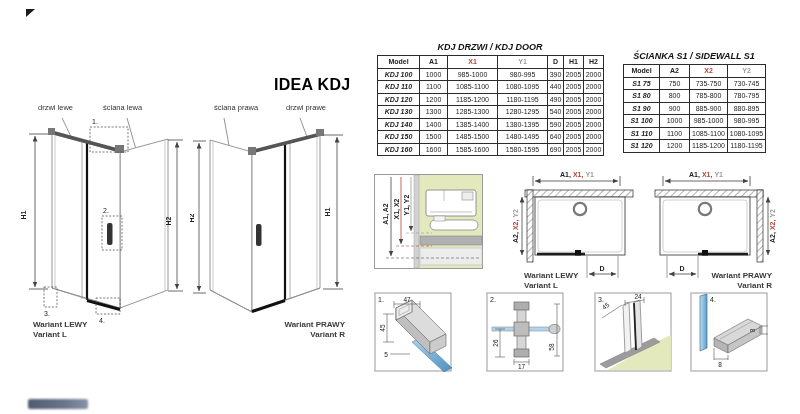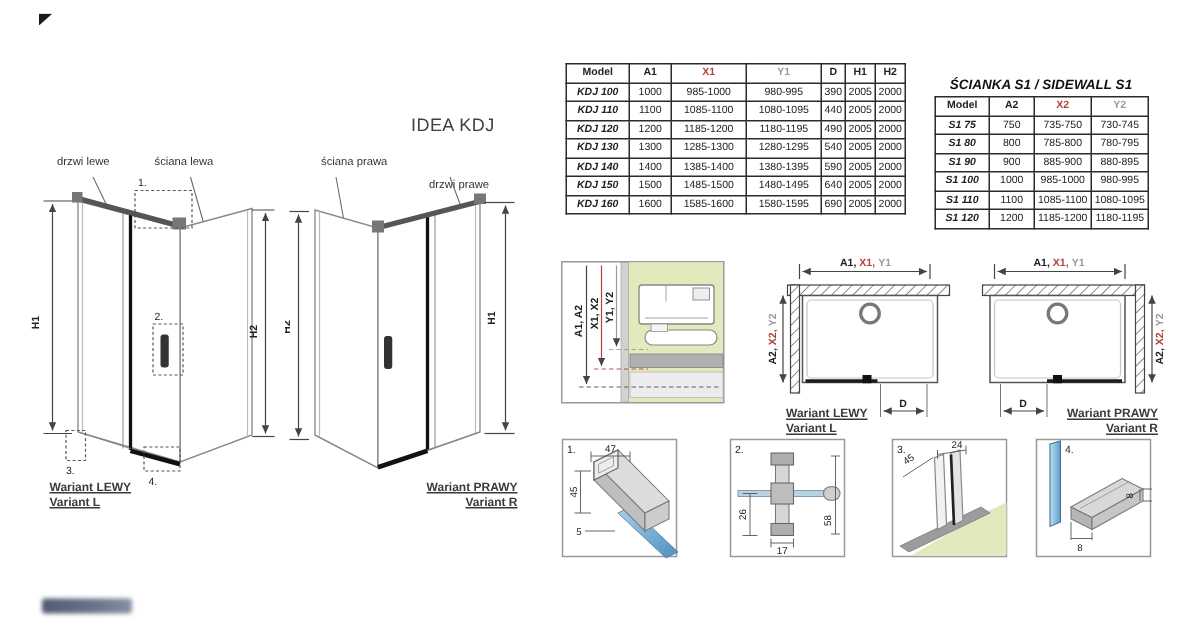--- a/index.html
+++ b/index.html
@@ -1,21 +1,21 @@
 <!DOCTYPE html>
 <html><head>
 <meta charset="utf-8">
 <style>
   html,body{margin:0;padding:0;background:#fff;}
   body{width:800px;height:414px;position:relative;overflow:hidden;
        font-family:"Liberation Sans",sans-serif;color:#222;}
   .abs{position:absolute;}
   .lbl{font-size:7.5px;color:#333;white-space:nowrap;}
-  .variant{font-size:8px;font-weight:bold;color:#3a3a3a;line-height:9.5px;white-space:nowrap;text-decoration:underline;}
-  .sheet-title{font-size:12px;font-weight:normal;color:#404040;letter-spacing:.3px;}
+  .variant{font-size:8px;font-weight:bold;color:#3a3a3a;line-height:9.5px;white-space:nowrap;}
+  .sheet-title{font-size:16px;font-weight:bold;color:#000000;letter-spacing:.3px;}
   .spec .ttl{font-style:italic;font-weight:bold;font-size:9px;text-align:center;margin-bottom:3px;color:#111;white-space:nowrap;}
   .spec table{border-collapse:collapse;table-layout:fixed;}
   .spec th,.spec td{border:1px solid #2b2b2b;font-size:7px;text-align:center;padding:0;height:11.5px;
        white-space:nowrap;overflow:hidden;color:#222;}
   .spec th{font-weight:bold;}
   .spec th:nth-child(3){color:#b2423a;}
   .spec th:nth-child(4){color:#9b9b9b;}
   .spec td:first-child{font-style:italic;font-weight:bold;}
   .door-t table{width:226px;}
   .side-t table{width:142px;}
@@ -107,21 +107,21 @@
   <text class="callout" x="29" y="221">3.</text>
   <text class="callout" x="84" y="228">4.</text>
 </svg>
 
 <div class="abs variant" style="left:33px;top:320px">
   <div>Wariant LEWY</div>
   <div>Variant L</div>
 </div>
 
 <div class="abs lbl" style="left:214px;top:103px">ściana prawa</div>
-<div class="abs lbl" style="left:286px;top:118px">drzwi prawe</div>
+<div class="abs lbl" style="left:286px;top:103px">drzwi prawe</div>
 
 <svg class="abs" style="left:190px;top:78px" width="160" height="270" viewBox="0 0 160 270">
   <g stroke="#666" stroke-width="0.7">
     <line x1="34" y1="40" x2="42" y2="84"></line>
       <circle cx="42" cy="85" r="1.6" fill="#333" stroke="none"></circle>
     <line x1="110" y1="40" x2="120" y2="67"></line>
       <circle cx="120" cy="68" r="1.6" fill="#333" stroke="none"></circle>
   </g>
   <g>
     <polygon points="20,62 62,74 62,234 20,212" fill="#fff" stroke="#8a8a8a" stroke-width="0.9"></polygon>
@@ -155,20 +155,21 @@
   </g>
   <text class="dimtxt" transform="rotate(-90 140 134)" x="140" y="134" text-anchor="middle">H1</text>
 </svg>
 
 <div class="abs variant" style="left:245px;top:320px;width:100px;text-align:right">
   <div>Wariant PRAWY</div>
   <div>Variant R</div>
 </div>
 
 <div class="abs spec door-t" style="left:377px;top:42px">
+  <div class="ttl" style="width:226px">KDJ DRZWI / KDJ DOOR</div>
   <table>
     <colgroup>
         <col style="width:42px">
         <col style="width:28px">
         <col style="width:50px">
         <col style="width:50px">
         <col style="width:16px">
         <col style="width:20px">
         <col style="width:20px">
       </colgroup>

